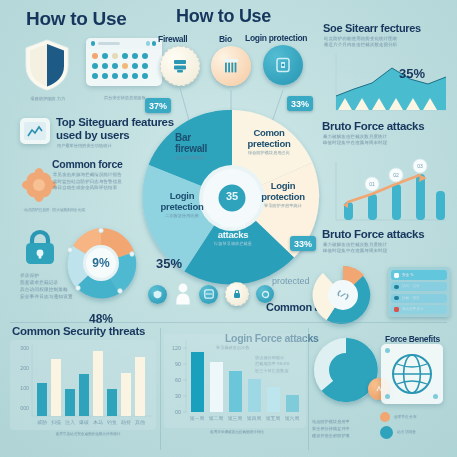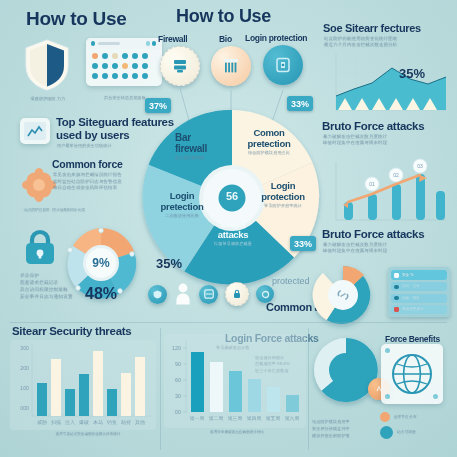--- a/index.html
+++ b/index.html
@@ -174,21 +174,21 @@
           <path d="M93 93 L155 152.6 A88 88 0 0 1 45.3 166.3 Z" fill="#2a9fba"></path>
           <path d="M93 93 L45.3 166.3 A88 88 0 0 1 9.6 59.4 Z" fill="#8fd2e0"></path>
           <path d="M93 93 L9.6 59.4 A88 88 0 0 1 93 5 Z" fill="#2fa3bc"></path>
         </g>
         <circle cx="93" cy="93" r="33" fill="#eaf4f5"></circle>
         <circle cx="93" cy="93" r="29" fill="#f4fafb"></circle>
       </g>
       <circle cx="93" cy="93" r="13.5" fill="#2fa3bc"></circle>
     </svg>
   </div>
-  <div class="abs" style="left:139px;top:190px;width:186px;text-align:center;color:#eaf7fa;font-size:11px;font-weight:bold;">56</div>
+  <div class="abs" style="left:139px;top:190px;width:186px;text-align:center;color:#eaf7fa;font-size:11px;font-weight:bold;">35</div>
 
   <div class="abs" style="left:175px;top:132px;width:62px;text-align:left;">
     <div class="hd" style="font-size:10px;color:#1c4f70;">Bar</div>
     <div class="hd" style="font-size:10px;color:#1c4f70;">firewall</div>
     <div class="blur-txt" style="margin-top:1px;">防火墙拦截规则</div>
   </div>
   <div class="abs" style="left:236px;top:127px;width:66px;text-align:center;">
     <div class="hd" style="font-size:9.5px;color:#1c4f70;">Comon</div>
     <div class="hd" style="font-size:9.5px;color:#1c4f70;">pretection</div>
     <div class="blur-txt" style="margin-top:1px;">综合防护模块启用占比</div>
@@ -241,21 +241,21 @@
       <g fill="#eaf6f8" stroke="#b9d8df" stroke-width=".6">
         <circle cx="37" cy="4.5" r="2.4"></circle>
           <circle cx="68" cy="28" r="2.4"></circle>
         <circle cx="56" cy="65" r="2.4"></circle>
           <circle cx="14" cy="62" r="2.4"></circle>
           <circle cx="6" cy="24" r="2.4"></circle>
       </g>
     </svg>
   </div>
   <div class="abs" style="left:64px;top:256px;width:74px;text-align:center;font-size:12px;font-weight:bold;color:#2a6f96;">9%</div>
-  <div class="abs" style="left:64px;top:285px;width:74px;text-align:center;font-size:16px;font-weight:bold;color:#17365d;">48%</div>
+  <div class="abs" style="left:64px;top:312px;width:74px;text-align:center;font-size:12px;font-weight:bold;color:#17365d;">48%</div>
 
   <div class="abs blur-txt" style="left:324px;top:36px;width:120px;white-space:pre-line;line-height:6.4px;font-size:4.4px;">站点防护功能使用趋势变化统计图表
 最近六个月内攻击拦截次数走势分析</div>
   <div class="abs" style="left:322px;top:52px;">
     <svg width="128" height="66" viewBox="0 0 128 66">
       <g stroke="#a8c9d2" stroke-width=".6" opacity=".75">
         <line x1="14" y1="2" x2="14" y2="58"></line>
         <line x1="14" y1="58" x2="124" y2="58"></line>
       </g>
       <g stroke="#bcd7dd" stroke-width=".45" opacity=".6">
@@ -390,21 +390,21 @@
       <svg width="9" height="9" viewBox="0 0 9 9">
           <circle cx="4.5" cy="4.5" r="3" fill="none" stroke="#d9f2f8" stroke-width="1.3"></circle>
         </svg>
     </span>
   </div>
 
   <div class="abs divider" style="left:10px;top:322px;width:437px;height:1px;"></div>
   <div class="abs divider" style="left:160px;top:328px;width:1px;height:122px;"></div>
   <div class="abs divider" style="left:308px;top:328px;width:1px;height:122px;"></div>
 
-  <div class="abs hd" style="left:12px;top:325px;font-size:11.5px;">Sitearr Security threats</div>
+  <div class="abs hd" style="left:12px;top:325px;font-size:11.5px;">Common Security threats</div>
   <div class="abs panel" style="left:10px;top:340px;width:146px;height:90px;">
     <svg width="146" height="90" viewBox="0 0 146 90">
       <g stroke="#a8c9d2" stroke-width=".55" opacity=".8">
         <line x1="22" y1="4" x2="22" y2="76"></line>
           <line x1="22" y1="76" x2="142" y2="76"></line>
       </g>
       <g stroke="#c3dde2" stroke-width=".4" opacity=".6">
         <line x1="22" y1="22" x2="142" y2="22"></line>
           <line x1="22" y1="40" x2="142" y2="40"></line>
           <line x1="22" y1="58" x2="142" y2="58"></line>

